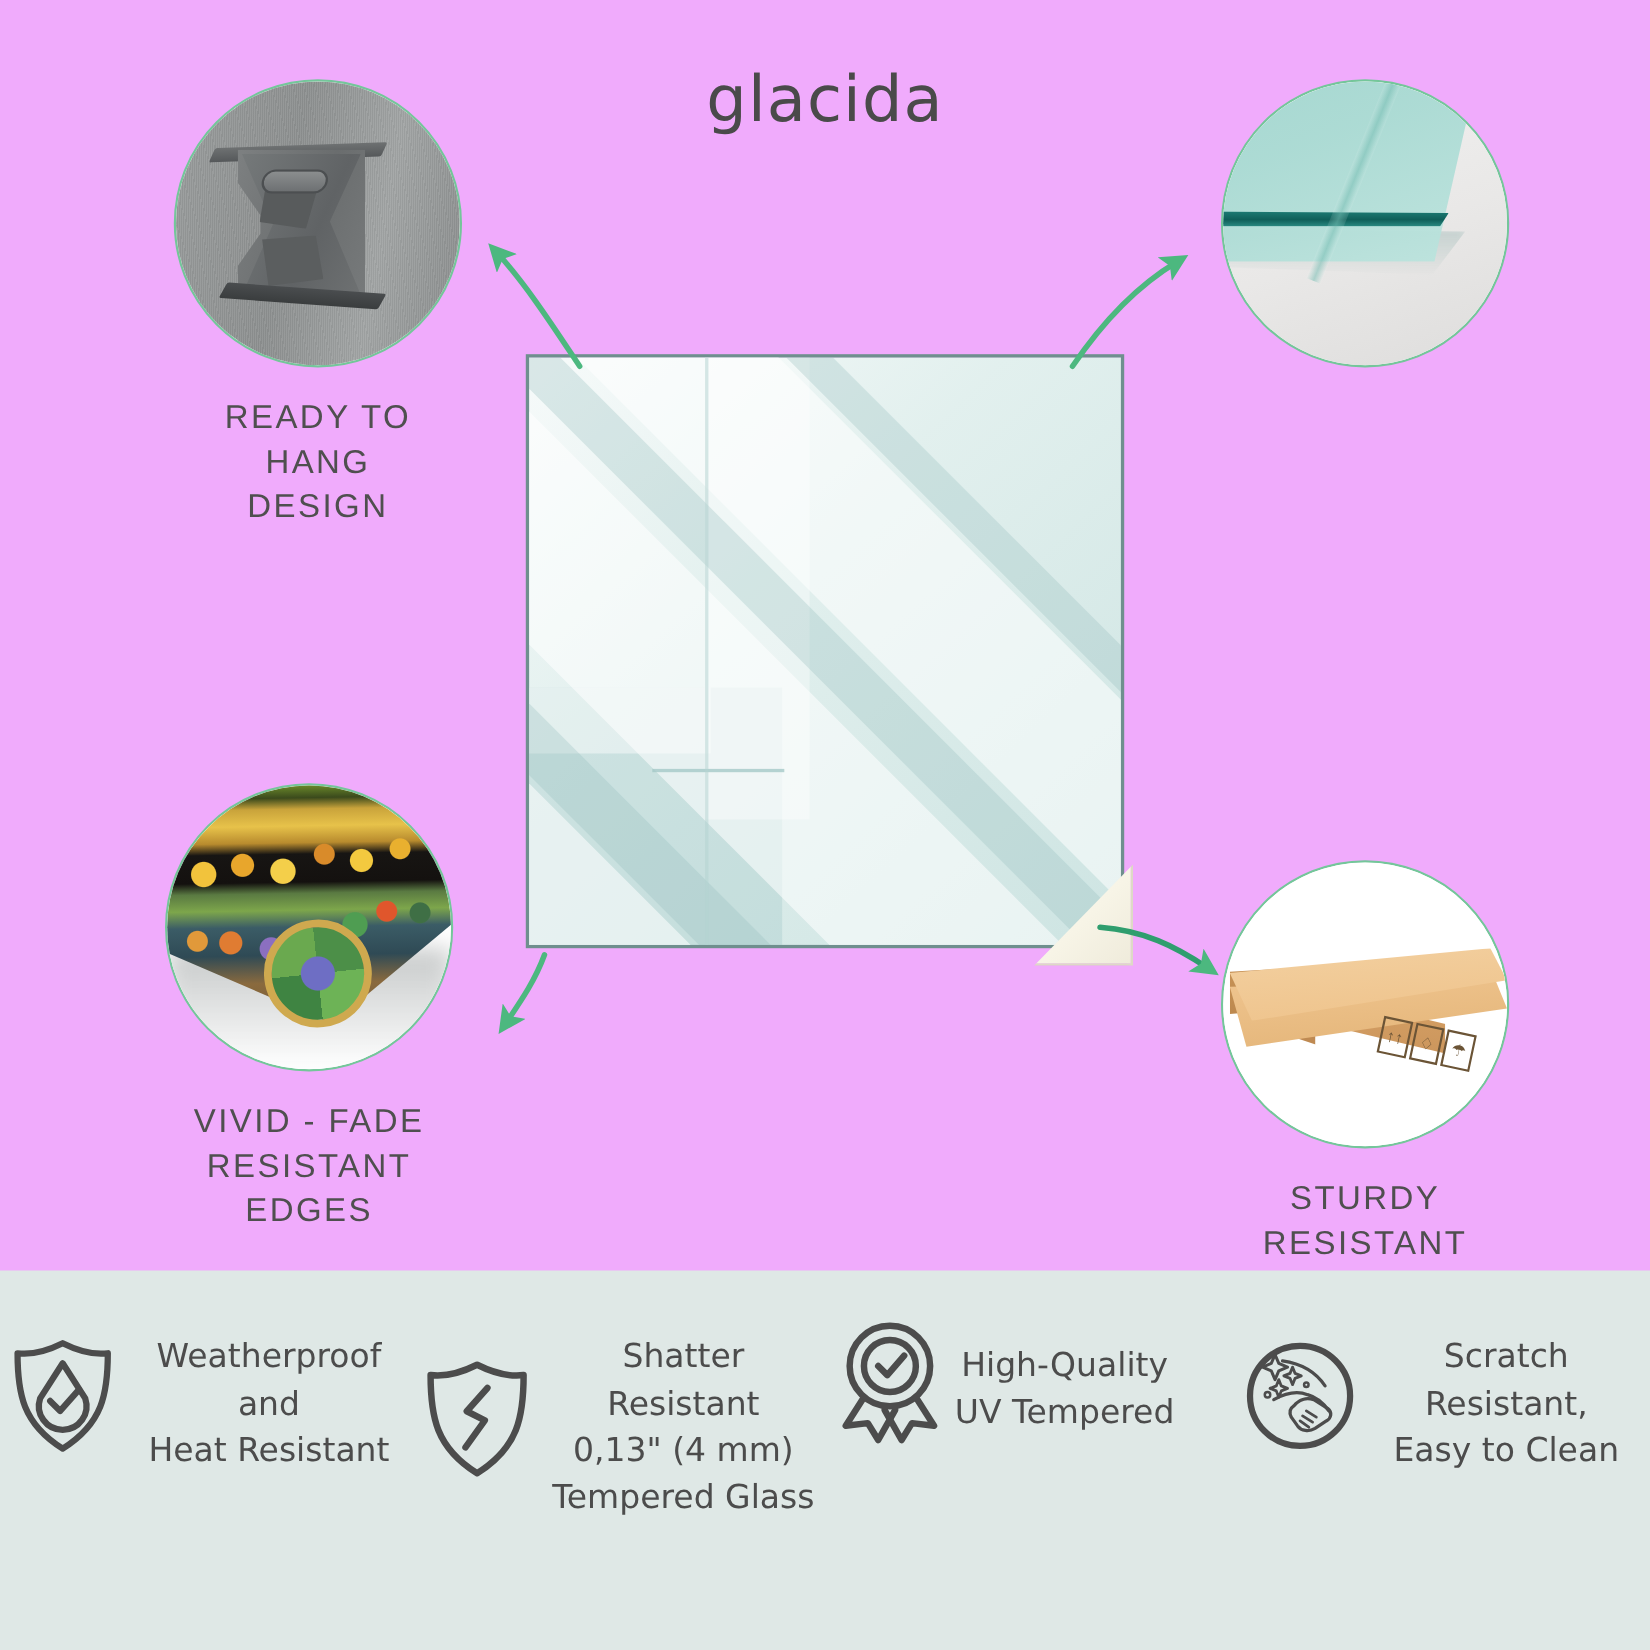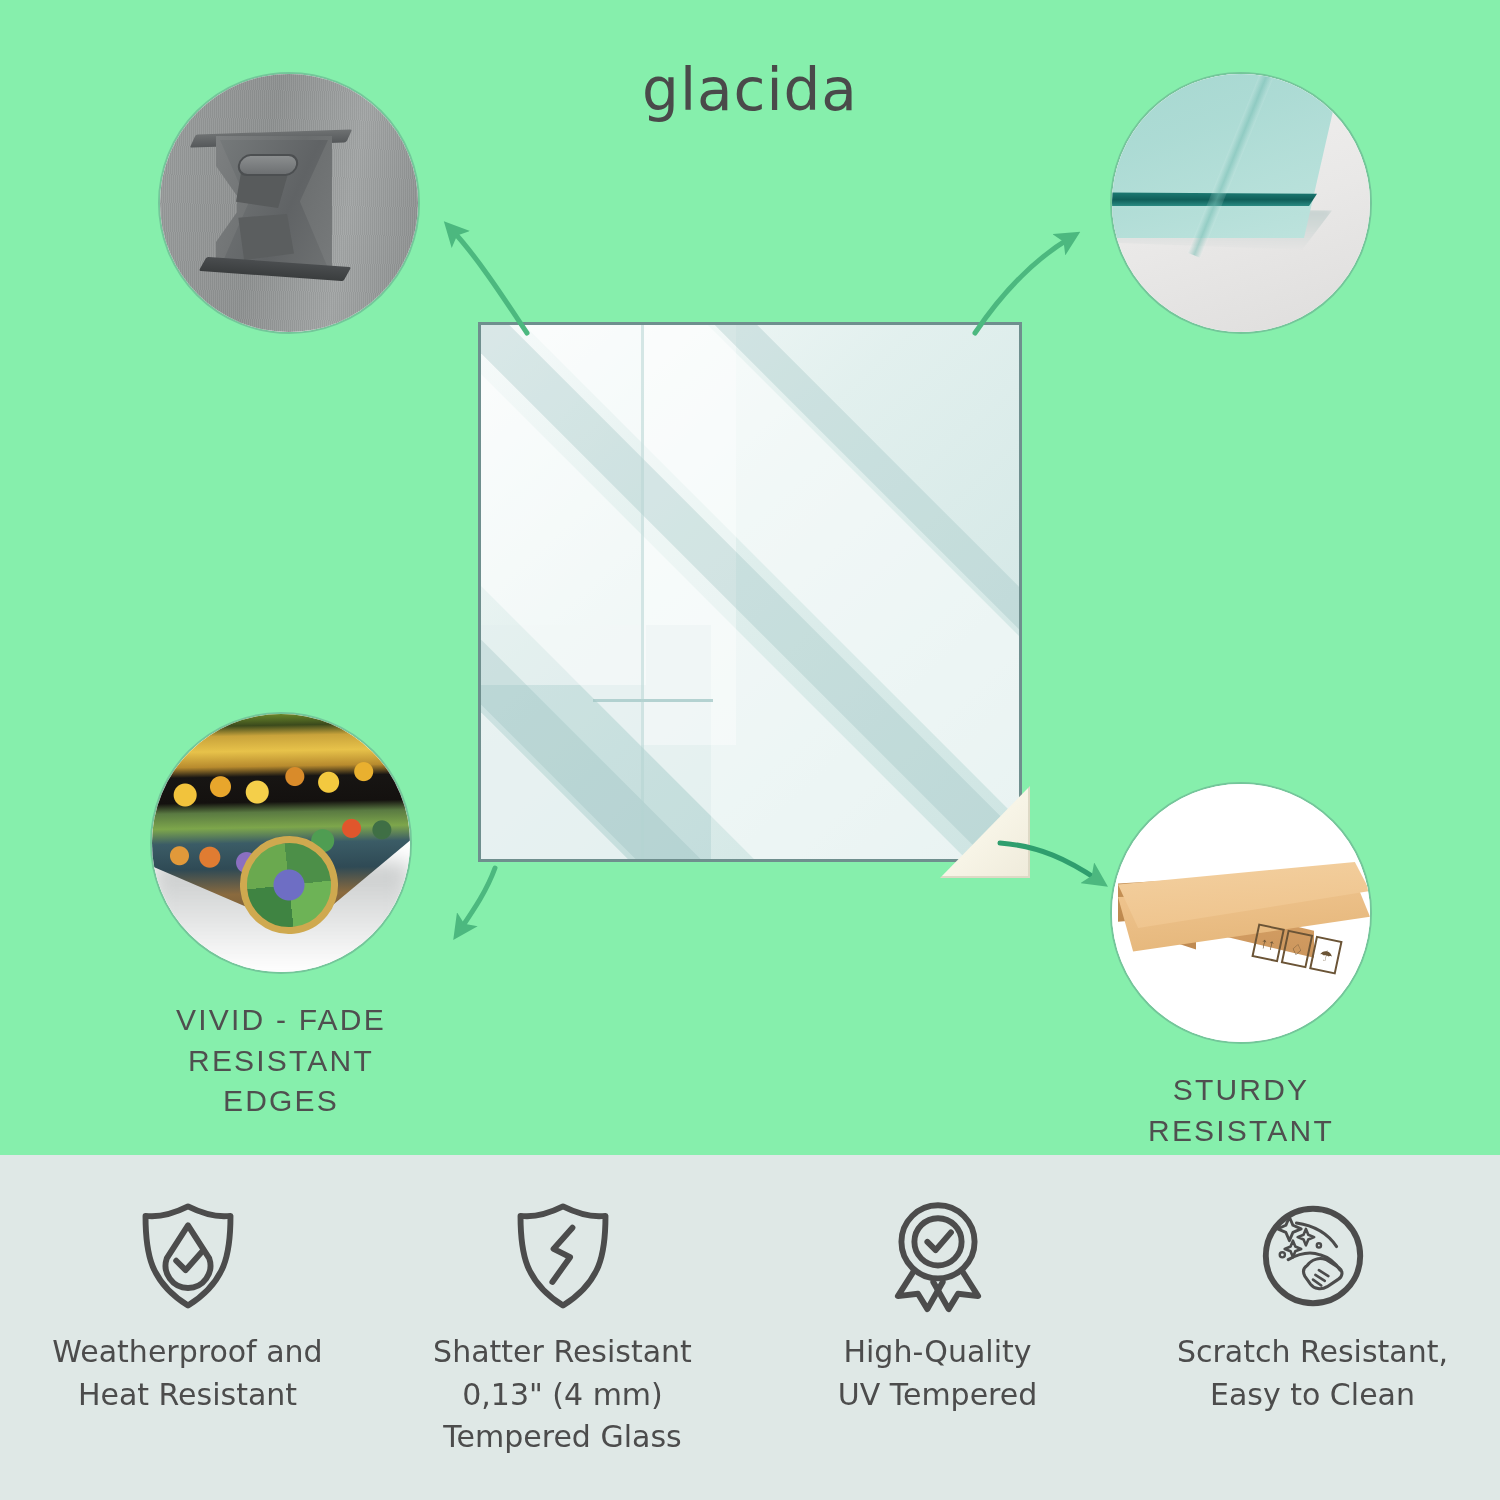--- a/index.html
+++ b/index.html
@@ -9,21 +9,21 @@
     height: 1500px;
     background: #ffffff;
     font-family: "Liberation Sans", sans-serif;
     overflow: hidden;
   }
 
   #root {
     position: relative;
     width: 1500px;
     height: 1500px;
-    background: #86efac;
+    background: #f0abfc;
   }
 
   
   .brand {
     position: absolute;
     left: 0;
     top: 56px;
     width: 1500px;
     text-align: center;
     font-size: 58px;
@@ -357,21 +357,21 @@
     left: 0; top: 1155px;
     width: 1500px; height: 345px;
     background: #dfe8e6;
     display: flex;
     align-items: flex-start;
     padding-top: 42px;
   }
   .benefit {
     flex: 1;
     display: flex;
-    flex-direction: column;
+    flex-direction: row;
     align-items: center;
   }
   .benefit-icon { width: 118px; height: 118px; }
   .benefit-text {
     margin-top: 16px;
     text-align: center;
     font-size: 30px;
     line-height: 1.42;
     color: #4c4c4c;
     white-space: pre-line;
@@ -390,20 +390,22 @@
       <div class="img-bracket">
         <div class="bracket-top"></div>
         <div class="bracket-body"></div>
         <div class="bracket-x"></div>
         <div class="bracket-slot1"></div>
         <div class="bracket-slot2"></div>
         <div class="bracket-hole-a"></div>
         <div class="bracket-base"></div>
       </div>
     </div>
+    <div class="feature-label">READY TO HANG
+DESIGN</div>
   </div>
 
   <div class="feature" style="left:1110px; top:72px; width:262px;">
     <div class="circle-wrap">
       <div class="img-edge">
         <div class="edge-shadow"></div>
         <div class="edge-pane"></div>
         <div class="edge-band"></div>
         <div class="edge-diag"></div>
       </div>

